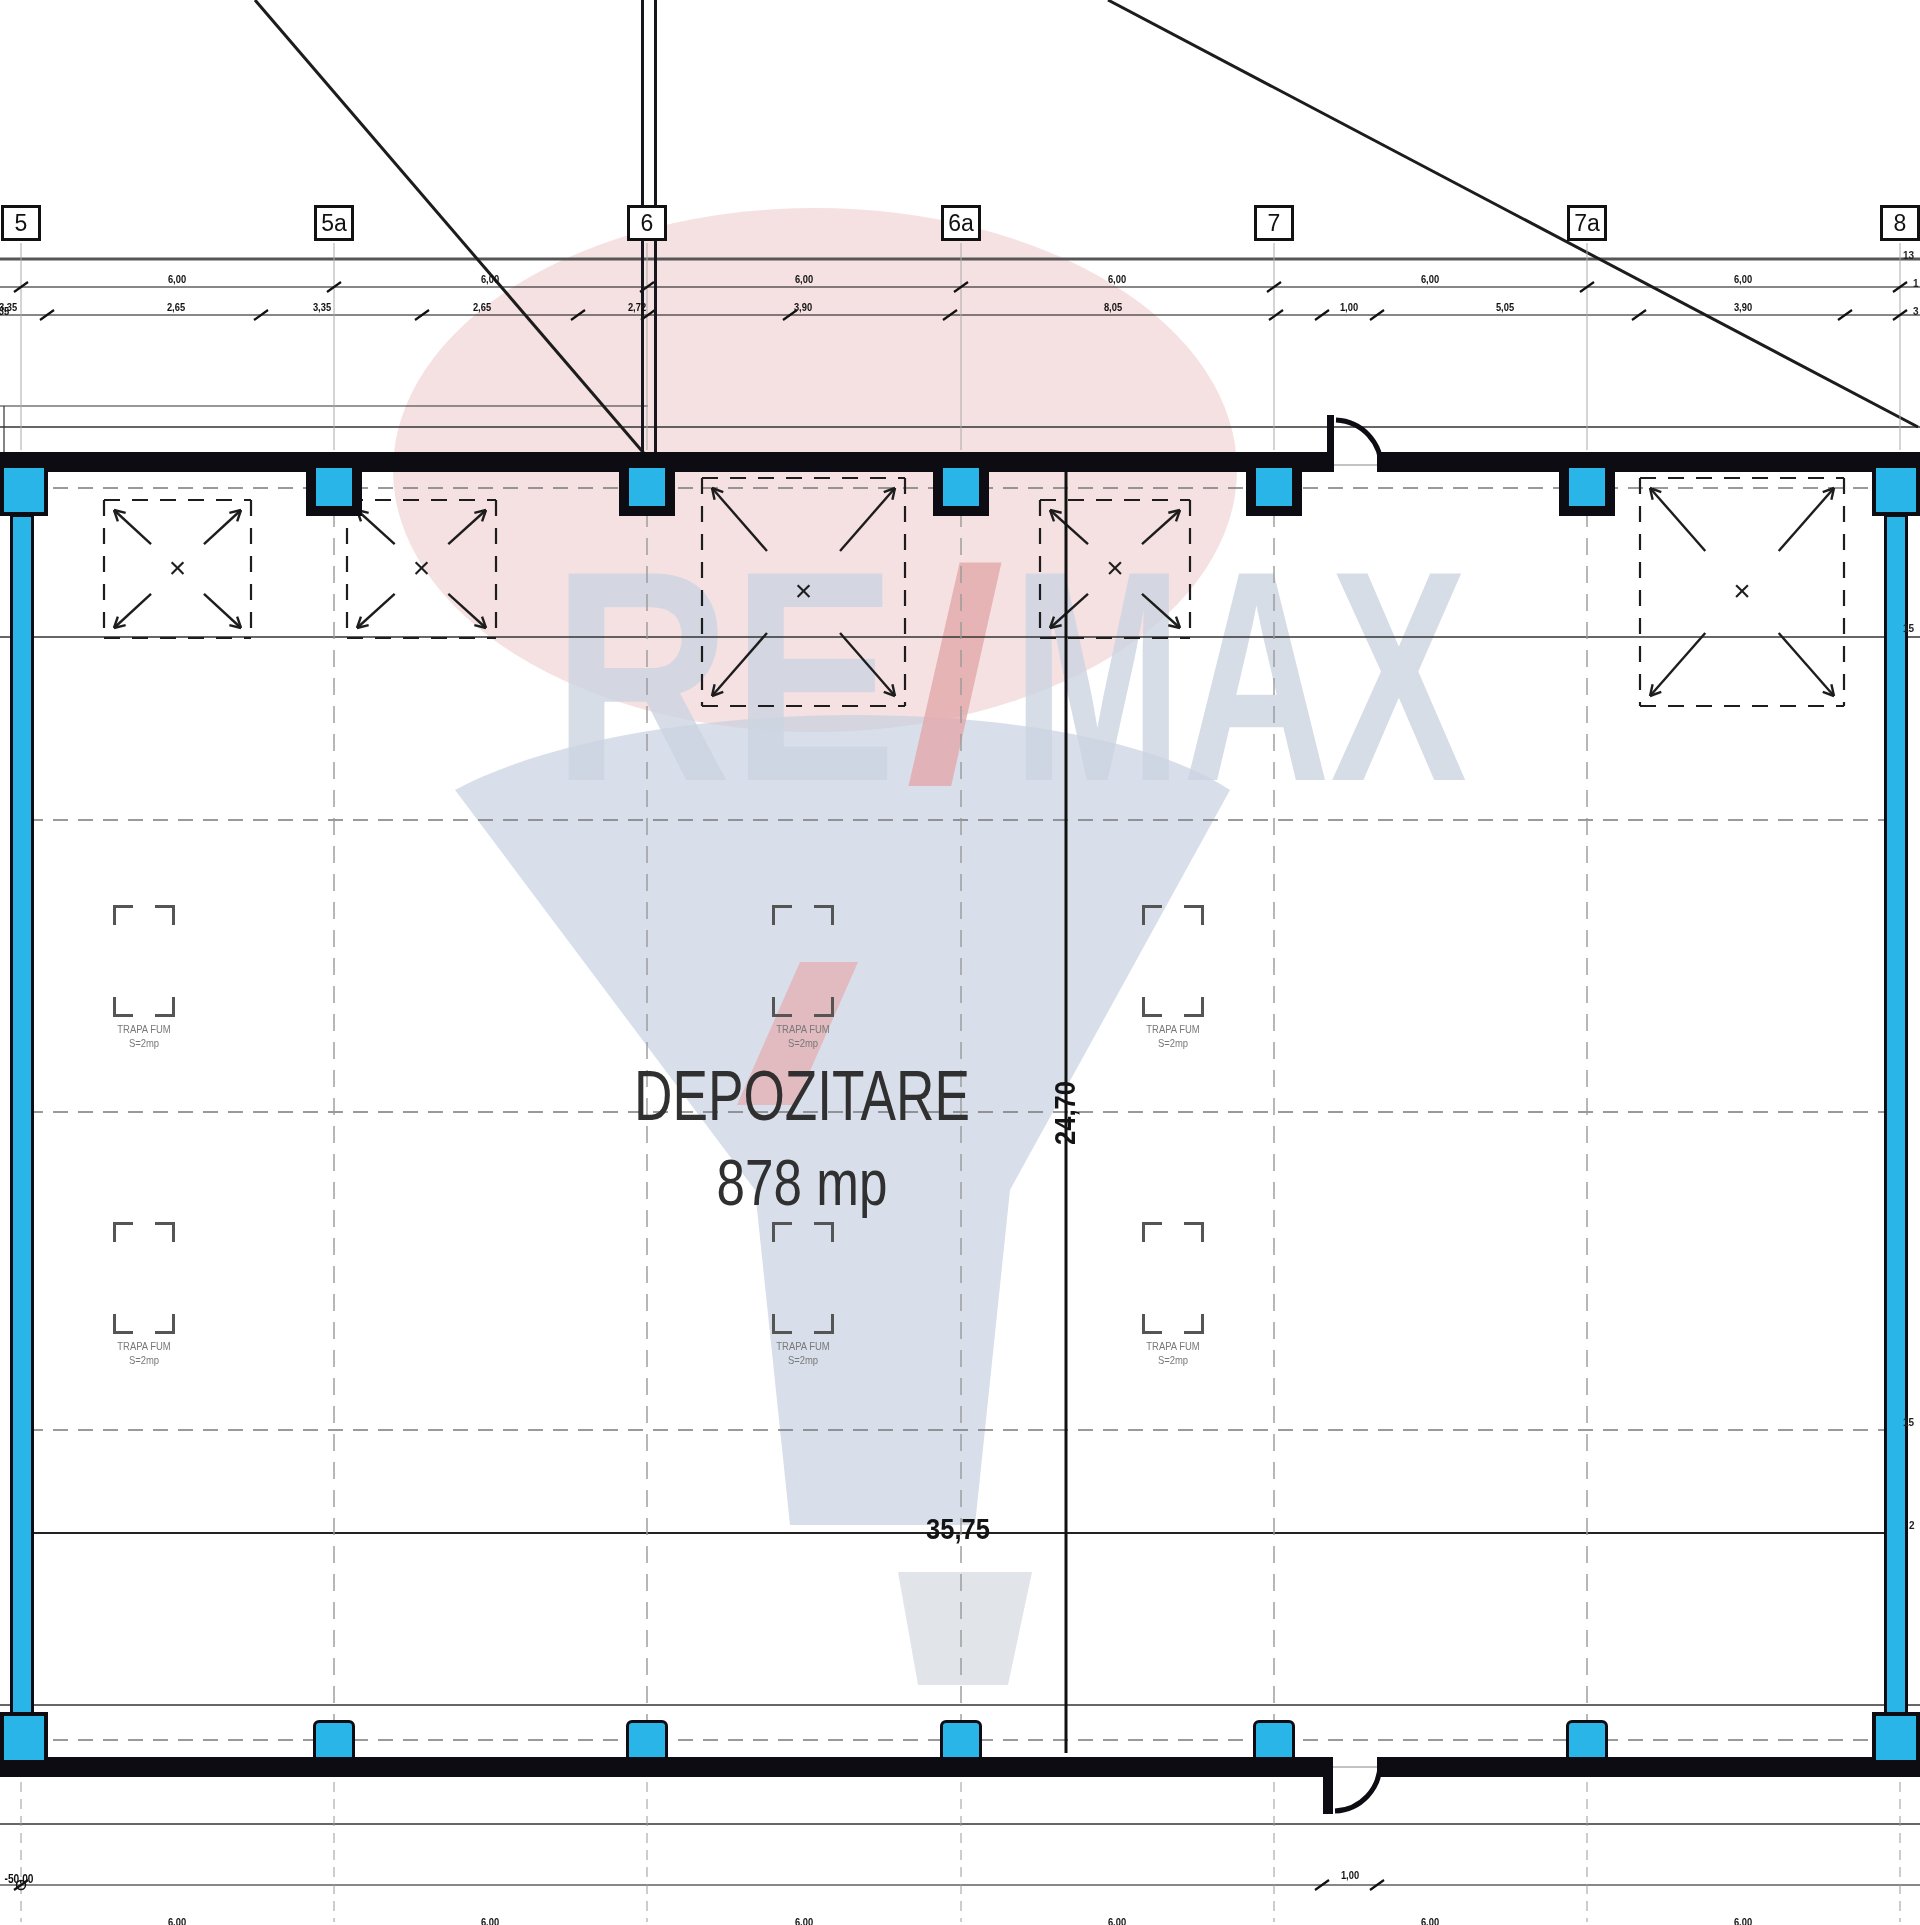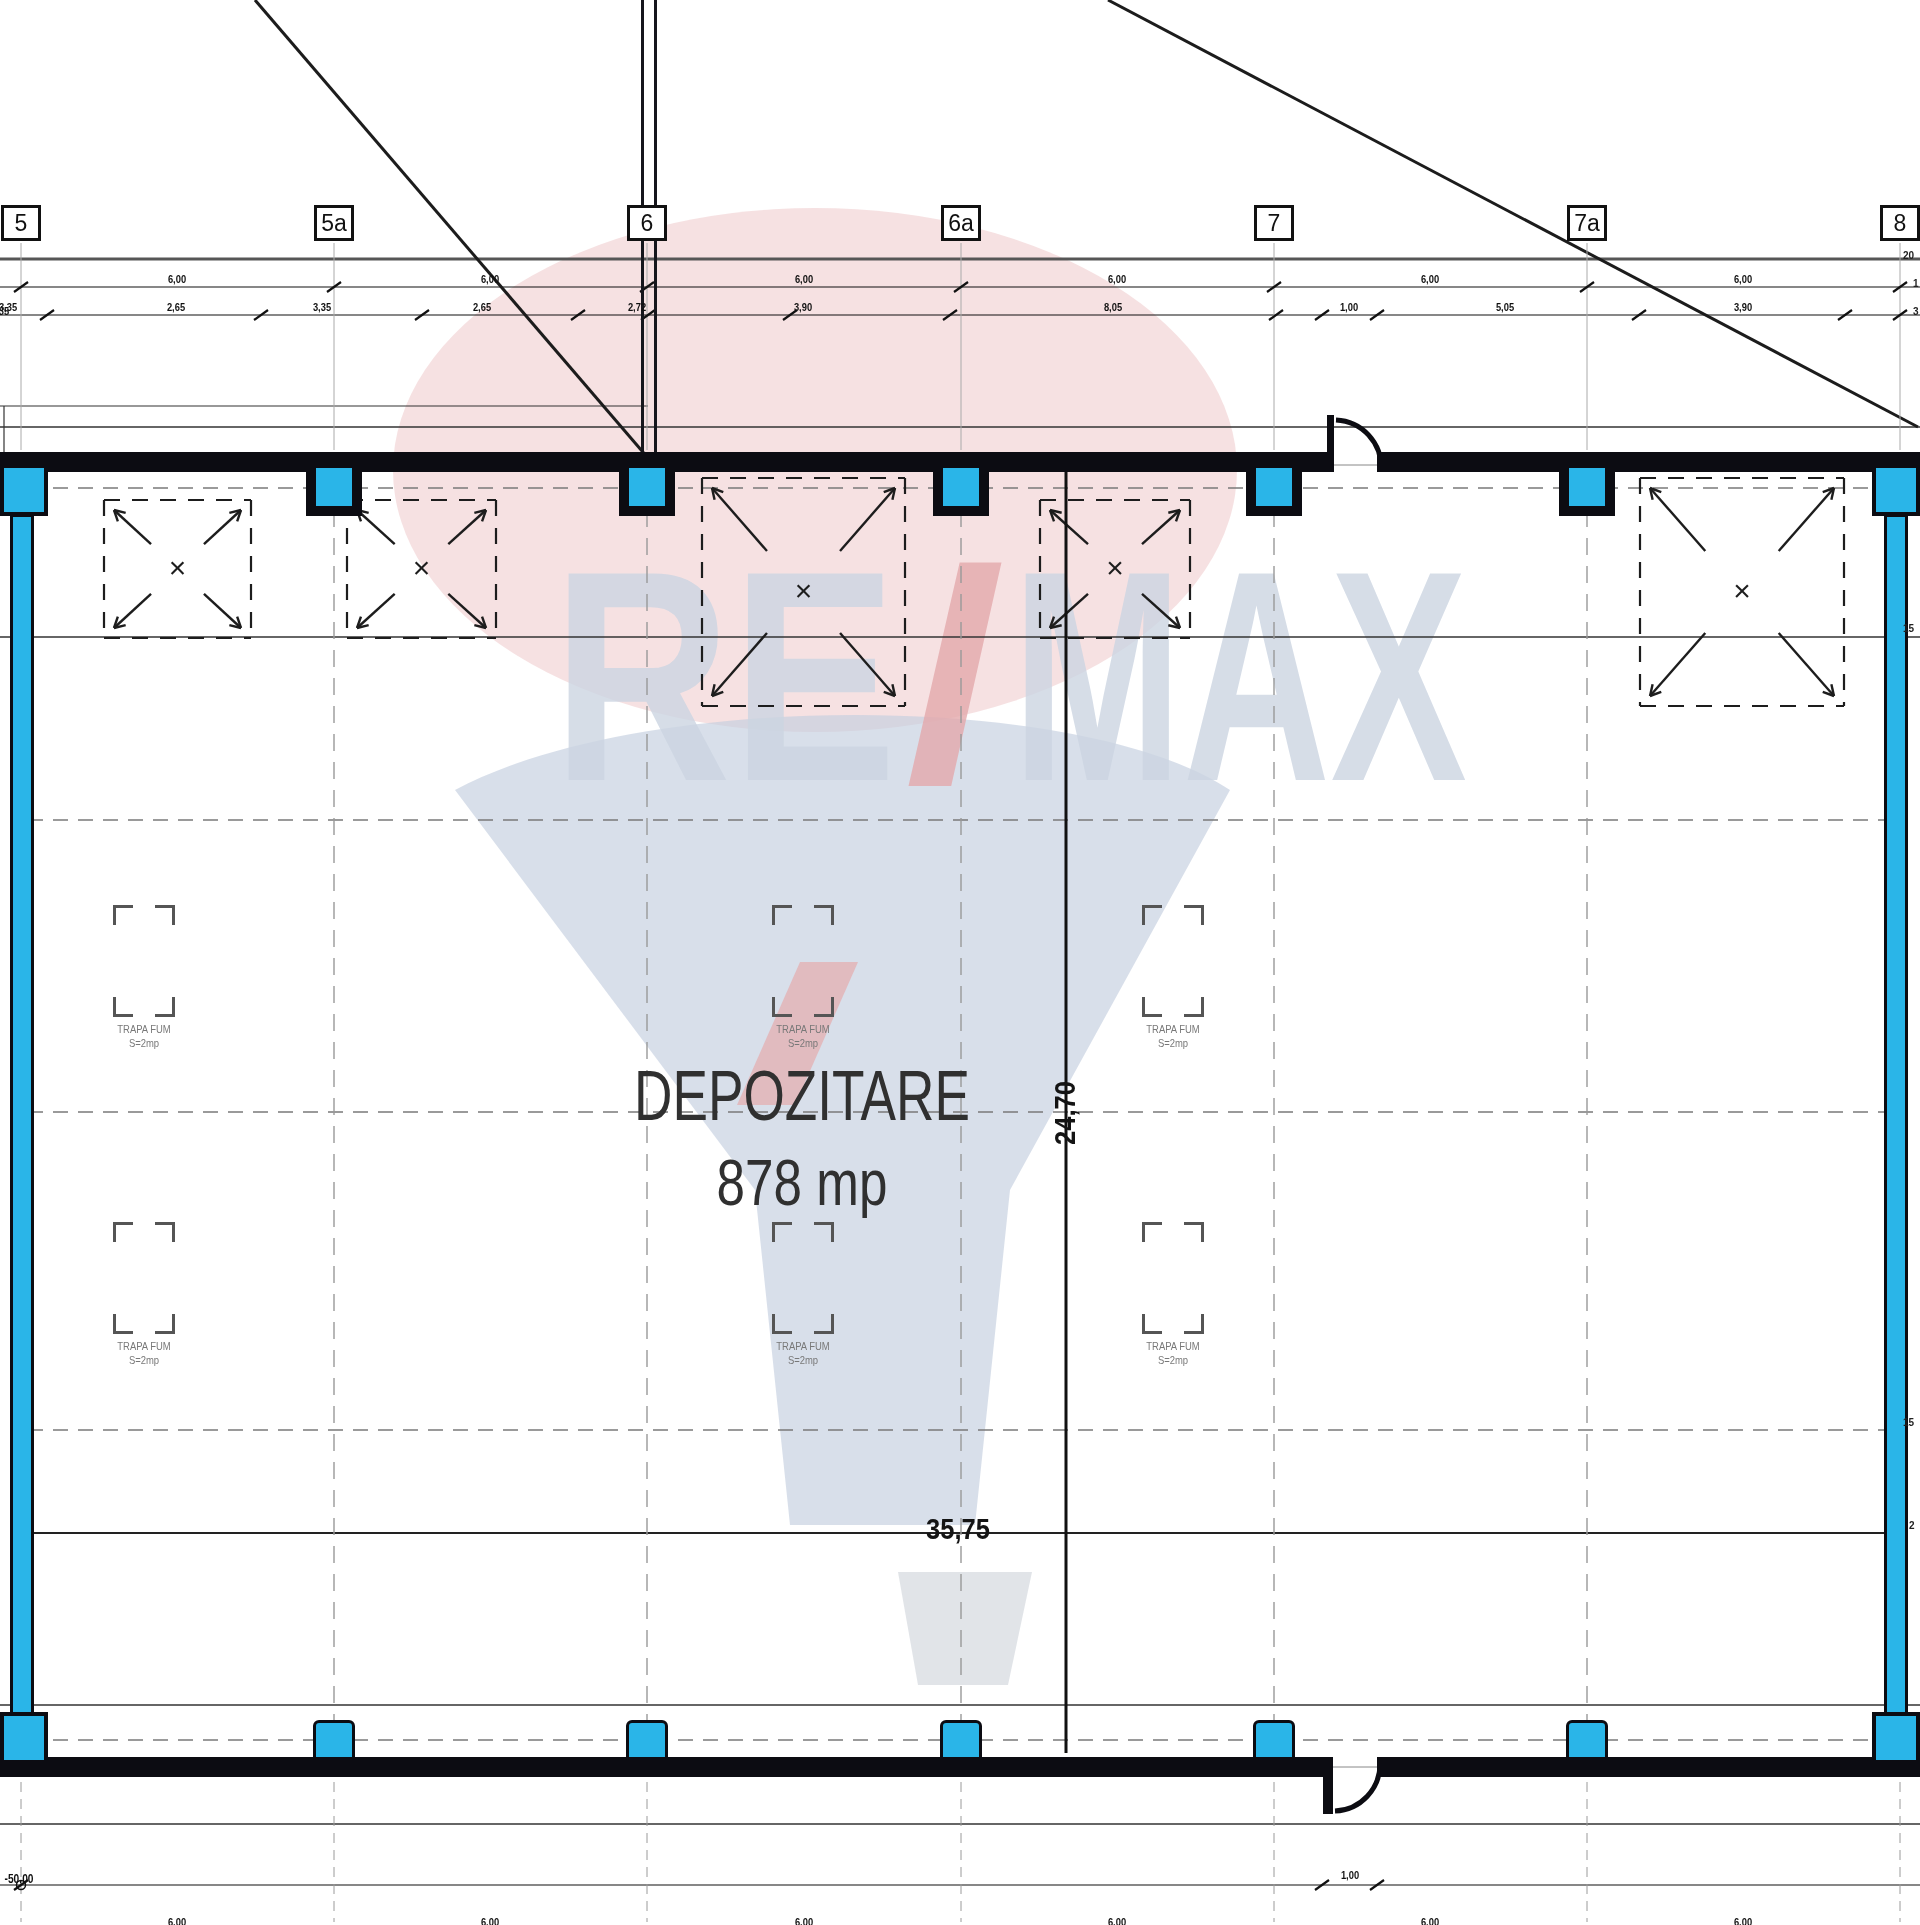--- a/index.html
+++ b/index.html
@@ -270,21 +270,21 @@
     <div style="position:absolute;left:1088px;top:301px;width:50px;text-align:center;" class="dimtext">8,05</div>
     <div style="position:absolute;left:1324px;top:301px;width:50px;text-align:center;" class="dimtext">1,00</div>
     <div style="position:absolute;left:1480px;top:301px;width:50px;text-align:center;" class="dimtext">5,05</div>
     <div style="position:absolute;left:1718px;top:301px;width:50px;text-align:center;" class="dimtext">3,90</div>
     <div style="position:absolute;left:152px;top:1916px;width:50px;height:9px;text-align:center;overflow:hidden;line-height:13px;" class="dimtext">6,00</div>
     <div style="position:absolute;left:465px;top:1916px;width:50px;height:9px;text-align:center;overflow:hidden;line-height:13px;" class="dimtext">6,00</div>
     <div style="position:absolute;left:779px;top:1916px;width:50px;height:9px;text-align:center;overflow:hidden;line-height:13px;" class="dimtext">6,00</div>
     <div style="position:absolute;left:1092px;top:1916px;width:50px;height:9px;text-align:center;overflow:hidden;line-height:13px;" class="dimtext">6,00</div>
     <div style="position:absolute;left:1405px;top:1916px;width:50px;height:9px;text-align:center;overflow:hidden;line-height:13px;" class="dimtext">6,00</div>
     <div style="position:absolute;left:1718px;top:1916px;width:50px;height:9px;text-align:center;overflow:hidden;line-height:13px;" class="dimtext">6,00</div>
-    <div style="position:absolute;left:1903px;top:250px;" class="edge-lbl">20</div>
+    <div style="position:absolute;left:1903px;top:250px;" class="edge-lbl">13</div>
     <div style="position:absolute;left:1913px;top:278px;" class="edge-lbl">1</div>
     <div style="position:absolute;left:1913px;top:306px;" class="edge-lbl">3</div>
     <div style="position:absolute;left:1903px;top:623px;" class="edge-lbl">15</div>
     <div style="position:absolute;left:1903px;top:1417px;" class="edge-lbl">15</div>
     <div style="position:absolute;left:1909px;top:1520px;" class="edge-lbl">2</div>
     <div style="position:absolute;left:113px;top:905px;width:62px;height:112px;z-index:2;">
       <div class="corner" style="left: 0px; top: 0px; border-top: 3px solid rgb(85, 85, 85); border-left: 3px solid rgb(85, 85, 85);"></div>
       <div class="corner" style="right: 0px; top: 0px; border-top: 3px solid rgb(85, 85, 85); border-right: 3px solid rgb(85, 85, 85);"></div>
       <div class="corner" style="left: 0px; bottom: 0px; border-bottom: 3px solid rgb(85, 85, 85); border-left: 3px solid rgb(85, 85, 85);"></div>
       <div class="corner" style="right: 0px; bottom: 0px; border-bottom: 3px solid rgb(85, 85, 85); border-right: 3px solid rgb(85, 85, 85);"></div>

